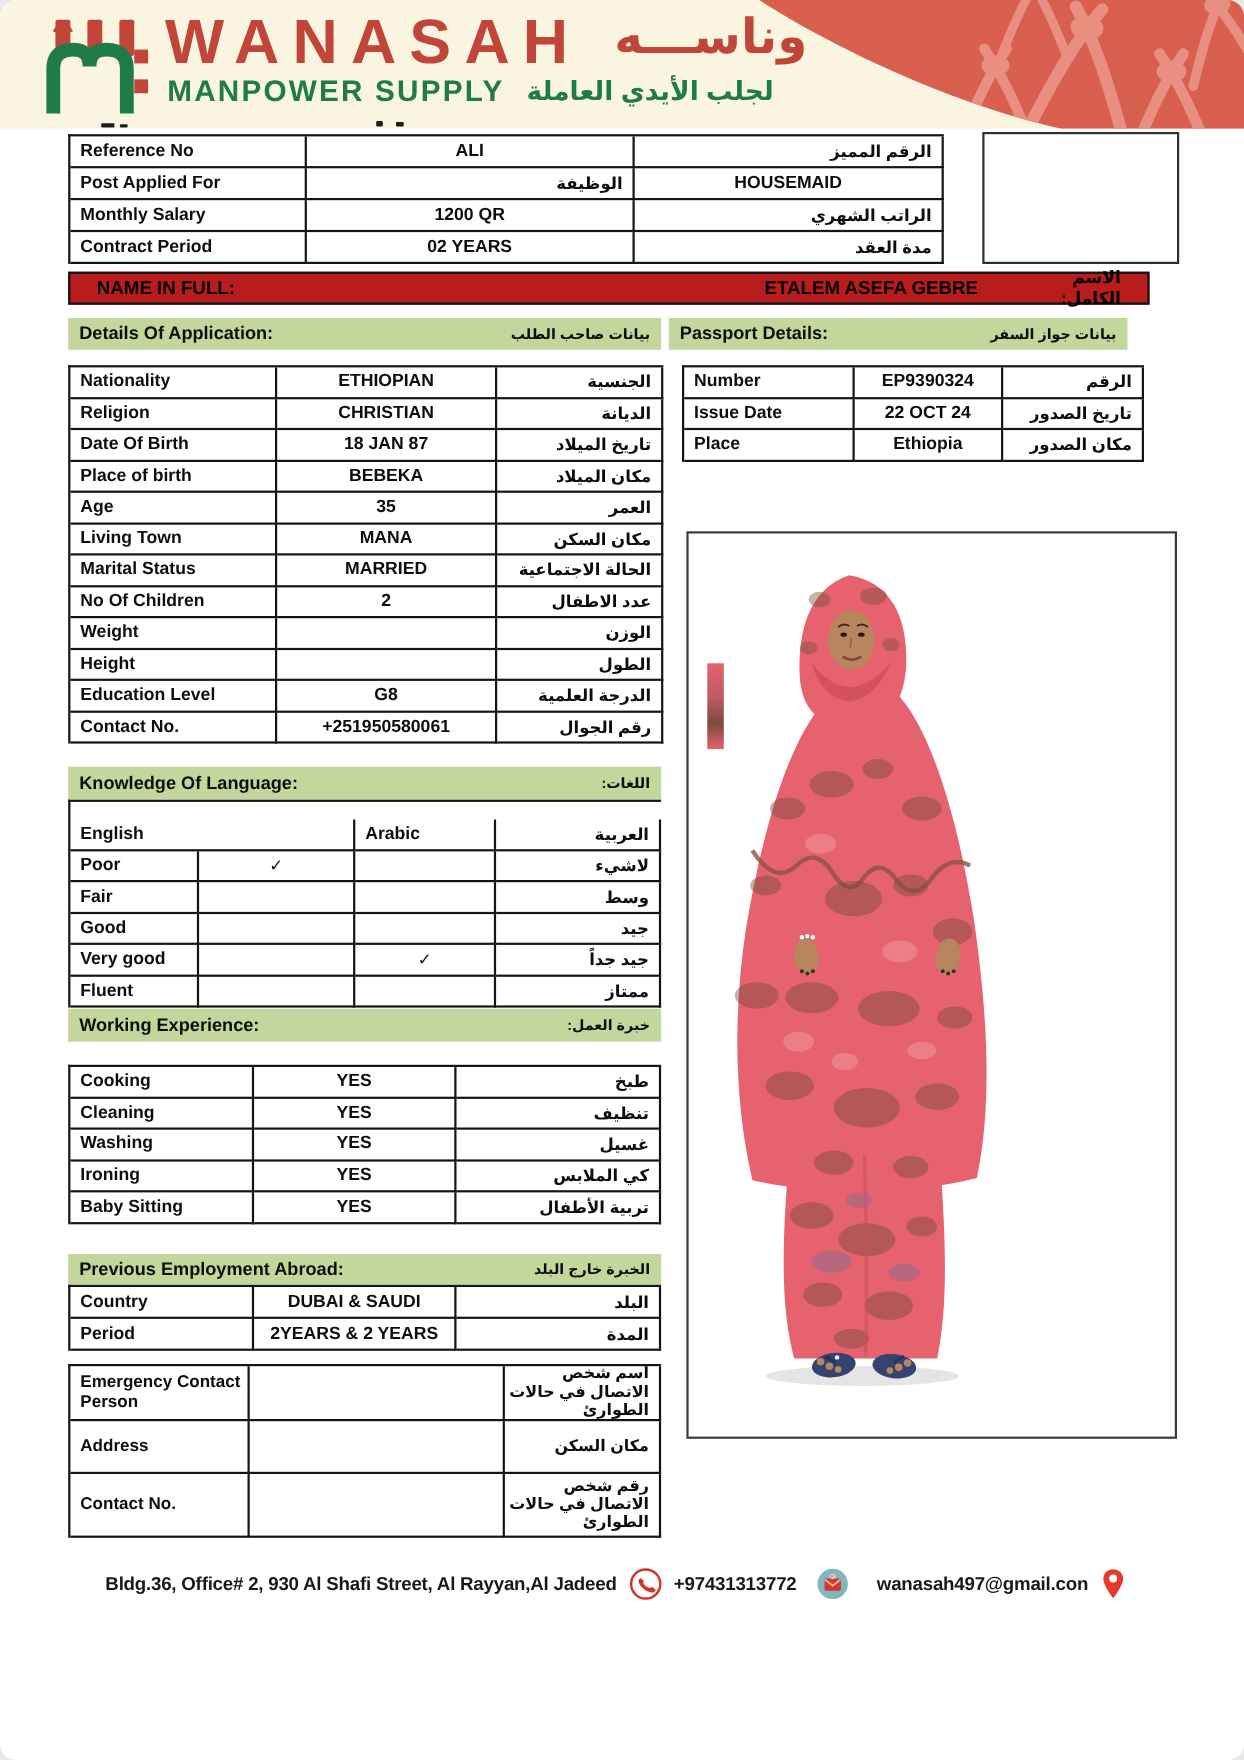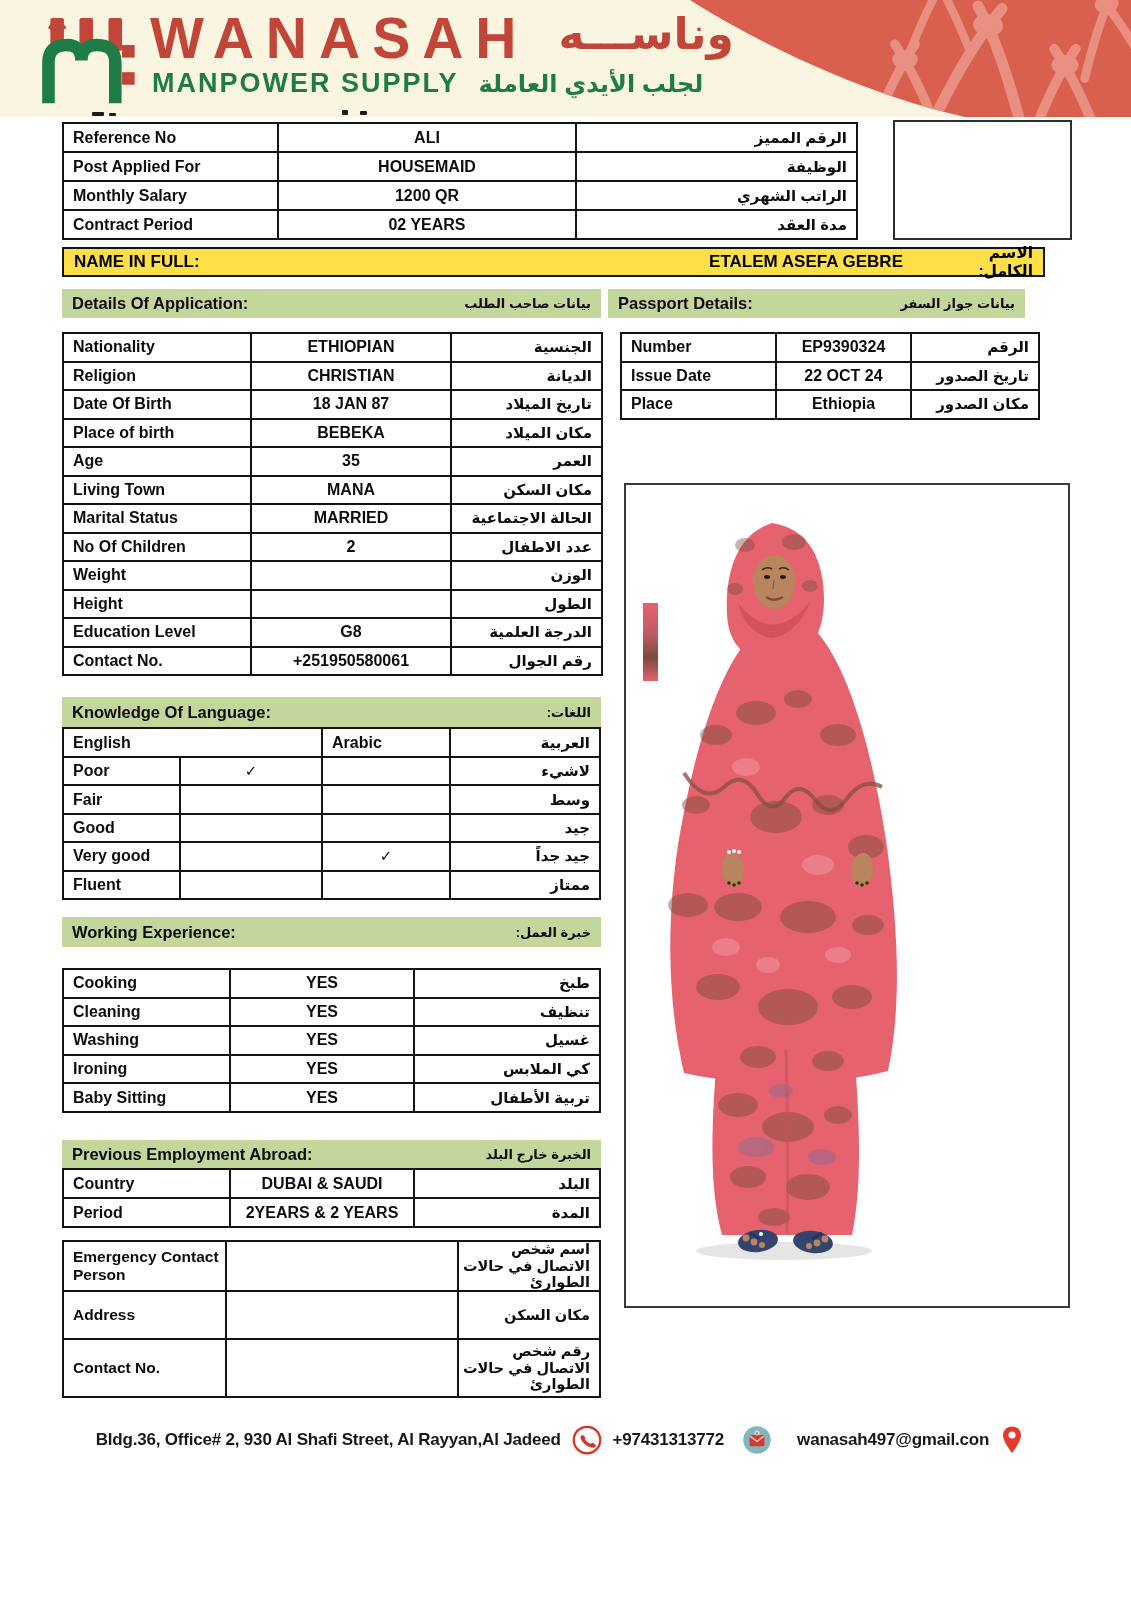--- a/index.html
+++ b/index.html
@@ -1,17 +1,17 @@
 <!DOCTYPE html>
 <html style="--brand_red: #C2453A; --brand_green: #1F7C46; --header_cream: #FAF5E1; --swoosh_red: #D9604F; --swoosh_figure: #E88F82; --bar_green: #C3D69B; --border: #141414; --dress_coral: #E5626E; --dress_brown: #7A4C3D; --dress_mauve: #8F6D92; --skin: #B9855F; --sandal_blue: #35446F; --footer_icon_red: #D63425; --email_icon_teal: #7FB7BF;"><head>
 <meta charset="utf-8">
 <style>
   * { box-sizing: border-box; margin: 0; padding: 0; }
   body { background:#e8e8e8; font-family:"Liberation Sans","DejaVu Sans",sans-serif; }
-  #page { position:relative; width:1131px; height:1600px; background:#ffffff; margin:0 auto; overflow:hidden; }
+  #page { position:relative; width:1131px; height:1600px; background:#ffffff; margin:0 auto; overflow:hidden;border-radius:15px; }
   .abs { position:absolute; }
 
   
   .header-band { left:0; top:0; width:1131px; height:117px; background:var(--header_cream); }
   .brand-row { left:150px; top:10px; display:flex; align-items:flex-start; gap:30px; }
   .brand-en { font-size:57px; font-weight:700; letter-spacing:12px; color:var(--brand_red); line-height:1; }
   .brand-ar { font-size:44px; font-weight:700; color:var(--brand_red); line-height:1.1; direction:rtl; }
   .tagline-row { left:152px; top:68px; display:flex; align-items:center; gap:20px; }
   .tagline-en { font-size:27px; font-weight:700; letter-spacing:2px; color:var(--brand_green); }
   .tagline-ar { font-size:24px; font-weight:700; color:var(--brand_green); direction:rtl; }
@@ -21,33 +21,33 @@
   .tbl { border-top:2px solid var(--border); border-left:2px solid var(--border); background:#fff; }
   .tr { display:grid; }
   .td { border-right:2px solid var(--border); border-bottom:2px solid var(--border);
         display:flex; align-items:center; font-weight:700; font-size:16px; color:#0d0d0d; overflow:hidden; }
   .lbl { padding-left:9px; text-align:left; }
   .val { justify-content:center; text-align:center; }
   .ar  { direction:rtl; padding-right:9px; font-size:15px; text-align:right; }
   .chk { justify-content:center; font-size:15px; }
   .top-tbl .tr { height:29px; }
   .details-tbl .tr, .passport-tbl .tr { height:28.5px; }
-  .lang-head { height:29px; }
+  .lang-head { height:29px;margin-top:16px; }
   .lang-tbl .rows .tr { height:28.4px; }
   .we-tbl .tr { height:28.6px; }
   .prev-tbl .tr { height:29px; }
   .emg-tbl .td { font-size:15.5px; line-height:1.15; }
   .emg-tbl .ar { font-size:14.5px; }
   .emg-tbl .rows div.tr:nth-of-type(1) { height:50px; }
   .emg-tbl .rows div.tr:nth-of-type(2) { height:48px; }
   .emg-tbl .rows div.tr:nth-of-type(3) { height:58px; }
 
   
   .name-bar { left:62px; top:247px; width:983px; height:30px; border:2px solid var(--border);
-              display:flex; align-items:center; padding:0 10px; background:#fde047; }
+              display:flex; align-items:center; padding:0 24px; background:#b91c1c; }
   .name-bar .nlabel { font-weight:700; font-size:17px; }
   .name-bar .nvalue { font-weight:700; font-size:17px; margin-left:auto; }
   .name-bar .nar { font-weight:700; font-size:15.5px; direction:rtl; margin-left:30px; width:100px; text-align:right; }
   .sbar { background:var(--bar_green); display:flex; justify-content:space-between; align-items:center;
           padding:0 10px; font-weight:700; font-size:16.5px; color:#0d0d0d; }
   .sbar .sar { direction:rtl; font-size:13px; }
 
   
   .photo-placeholder { left:893px; top:120px; width:179px; height:120px; border:2px solid #2e2e2e; background:#fff; }
   .photo-frame { left:624px; top:483px; width:446px; height:825px; border:2px solid #3a3a3a; background:#fff; overflow:hidden; }
@@ -117,22 +117,22 @@
     <div class="rows">
 
         <div class="tr" style="grid-template-columns:215px 298px 1fr">
           <div class="td lbl">Reference No</div>
           <div class="td val">ALI</div>
           <div class="td ar">الرقم المميز</div>
         </div>
 
         <div class="tr" style="grid-template-columns:215px 298px 1fr">
           <div class="td lbl">Post Applied For</div>
+          <div class="td ar">الوظيفة</div>
           <div class="td val">HOUSEMAID</div>
-          <div class="td ar">الوظيفة</div>
         </div>
 
         <div class="tr" style="grid-template-columns:215px 298px 1fr">
           <div class="td lbl">Monthly Salary</div>
           <div class="td val">1200 QR</div>
           <div class="td ar">الراتب الشهري</div>
         </div>
 
         <div class="tr" style="grid-template-columns:215px 298px 1fr">
           <div class="td lbl">Contract Period</div>

